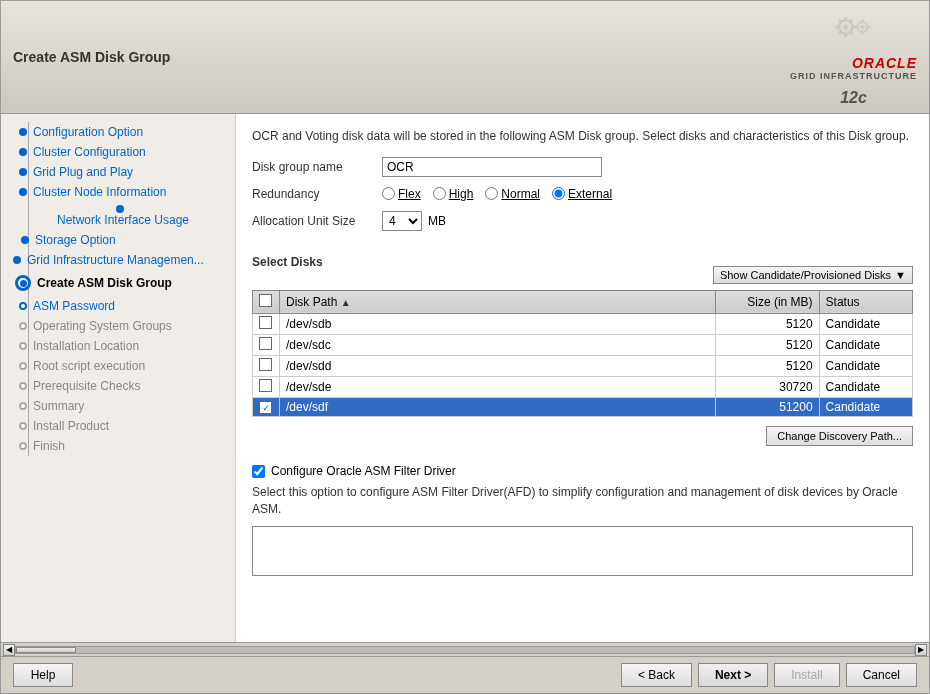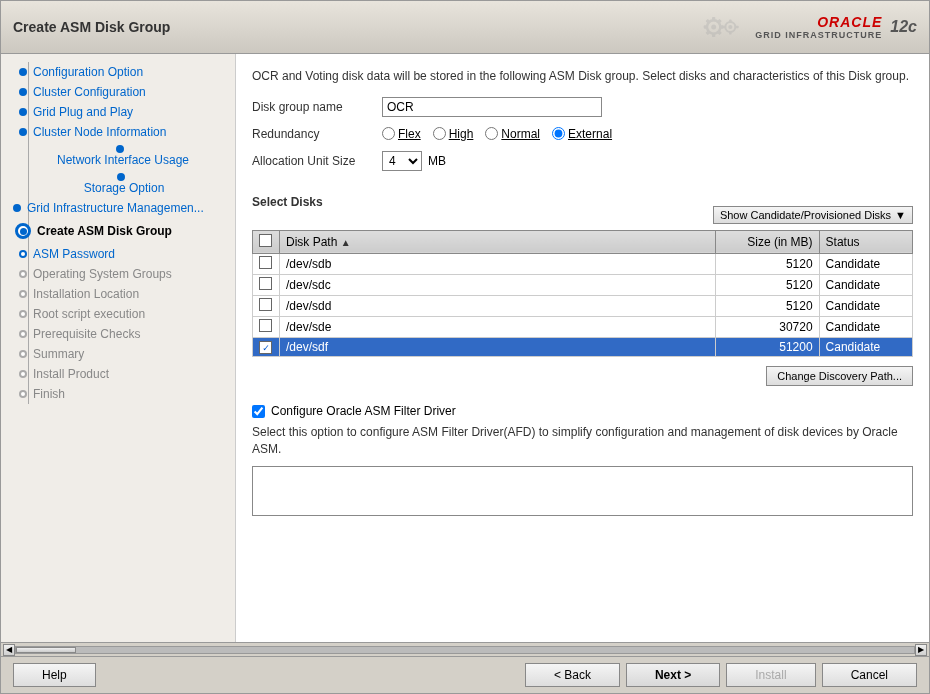--- a/index.html
+++ b/index.html
@@ -33,20 +33,21 @@
     }
     .window-title {
       font-size: 14px;
       font-weight: bold;
       color: #333;
     }
     .oracle-logo {
       display: flex;
       align-items: center;
       gap: 8px;
+      flex-direction: column;
     }
     .oracle-text {
       display: flex;
       flex-direction: column;
       align-items: flex-end;
     }
     .oracle-brand {
       color: #cc0000;
       font-size: 14px;
       font-weight: bold;
@@ -274,21 +275,21 @@
       display: flex;
       align-items: center;
       justify-content: space-between;
     }
     .footer-left { }
     .footer-right {
       display: flex;
       gap: 6px;
     }
     .btn {
-      padding: 4px 28px;
+      padding: 4px 16px;
       font-size: 12px;
       border: 1px solid #888;
       background: linear-gradient(to bottom, #f5f5f5, #ddd);
       cursor: pointer;
       min-width: 60px;
     }
     .btn:disabled { color: #aaa; cursor: default; }
     .btn.next-btn {
       background: linear-gradient(to bottom, #f0f0f0, #d8d8d8);
       font-weight: bold;
@@ -402,21 +403,21 @@
           <a href="#">Grid Plug and Play</a>
         </div>
         <div class="sidebar-item" style="padding-left:18px;">
           <span class="dot filled"></span>
           <a href="#">Cluster Node Information</a>
         </div>
         <div class="sidebar-item" style="padding-left:18px;flex-direction:column;">
           <span class="dot filled"></span>
           <a href="#">Network Interface Usage</a>
         </div>
-        <div class="sidebar-item" style="flex-direction:column;">
+        <div class="sidebar-item" style="">
           <span class="dot filled"></span>
           <a href="#">Storage Option</a>
         </div>
         <div class="sidebar-item" style="padding-left:12px;">
           <span class="dot filled"></span>
           <a href="#">Grid Infrastructure Managemen...</a>
         </div>
         <div class="sidebar-item active-item" style="padding-left:14px; margin: 2px 0;">
           <span style="width:16px; height:16px; border-radius:50%; border:3px solid #0066cc; background:white; display:inline-flex; align-items:center; justify-content:center; margin-right:6px; flex-shrink:0;">
             <span style="width:7px; height:7px; border-radius:50%; background:#0066cc;"></span>

